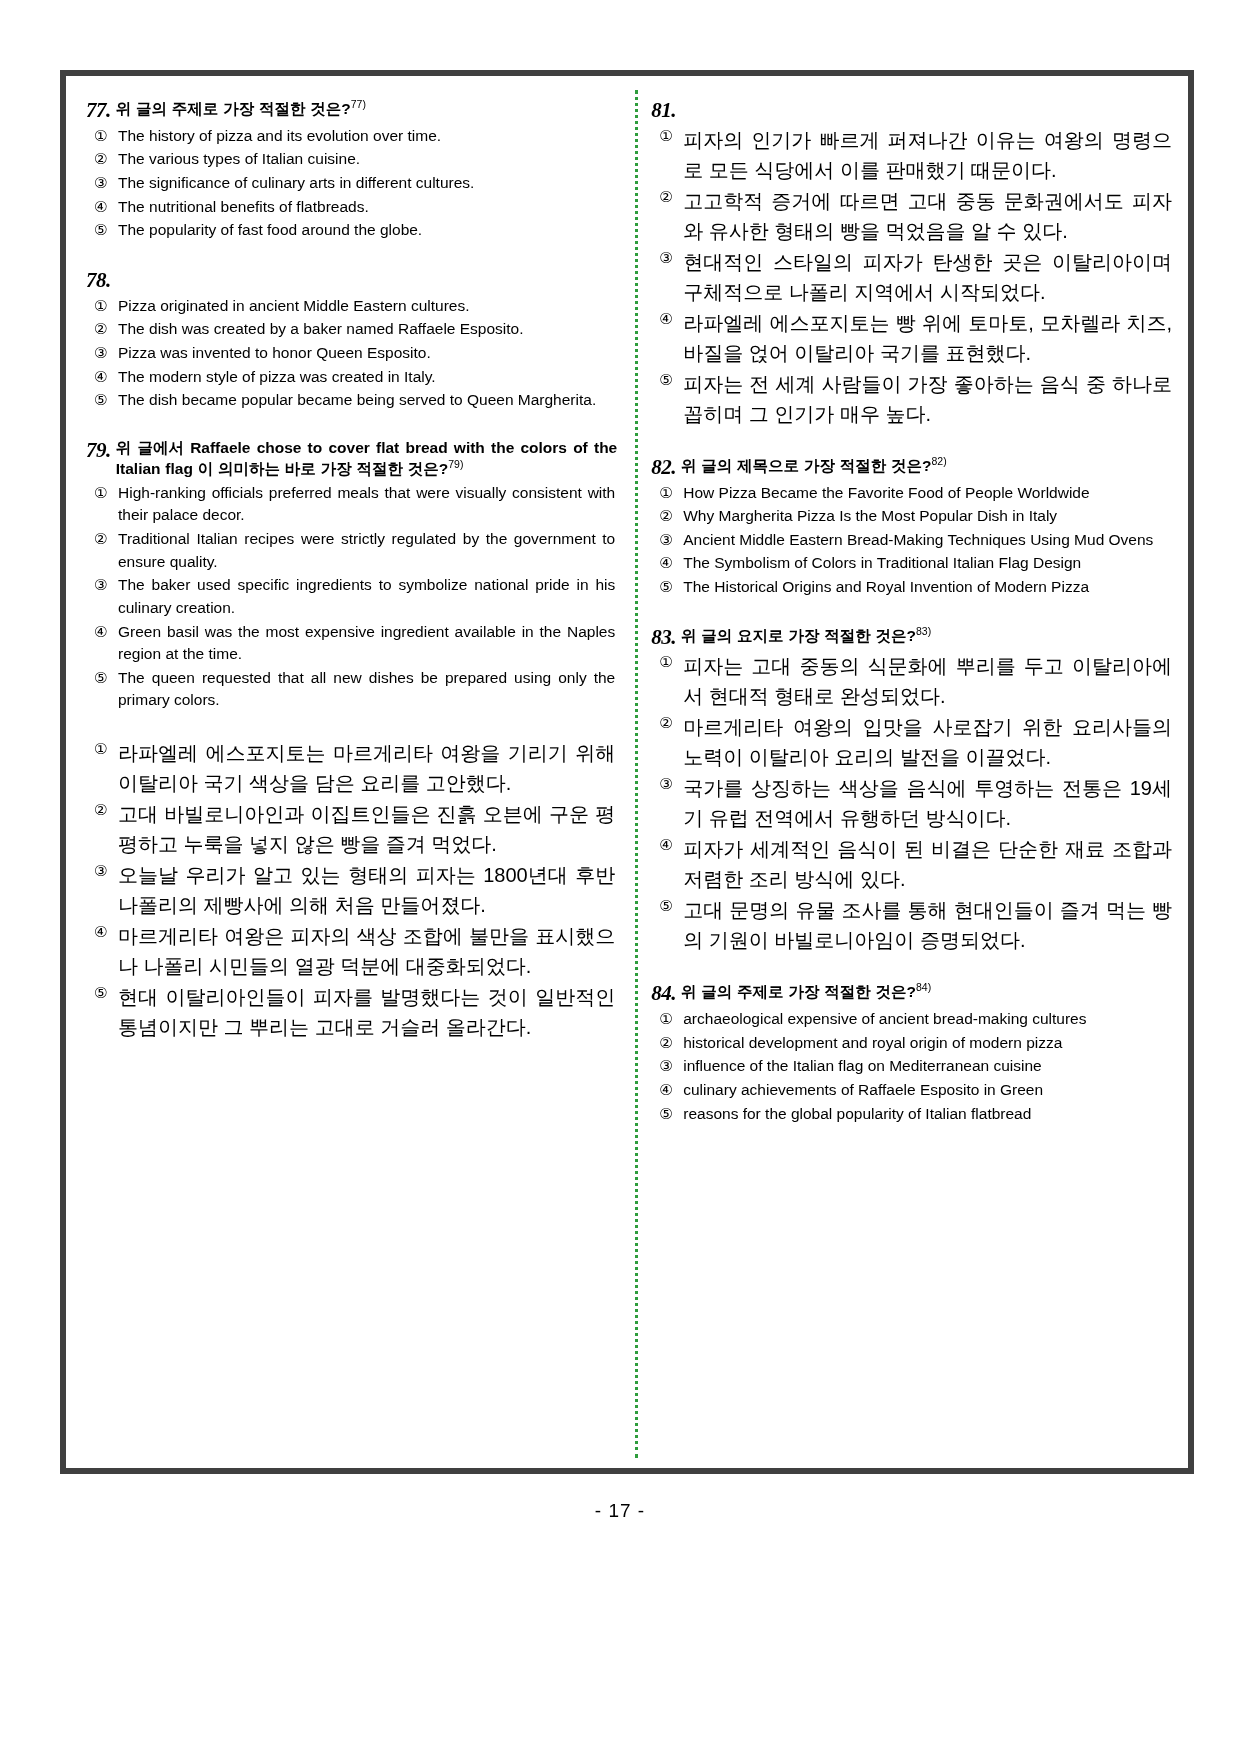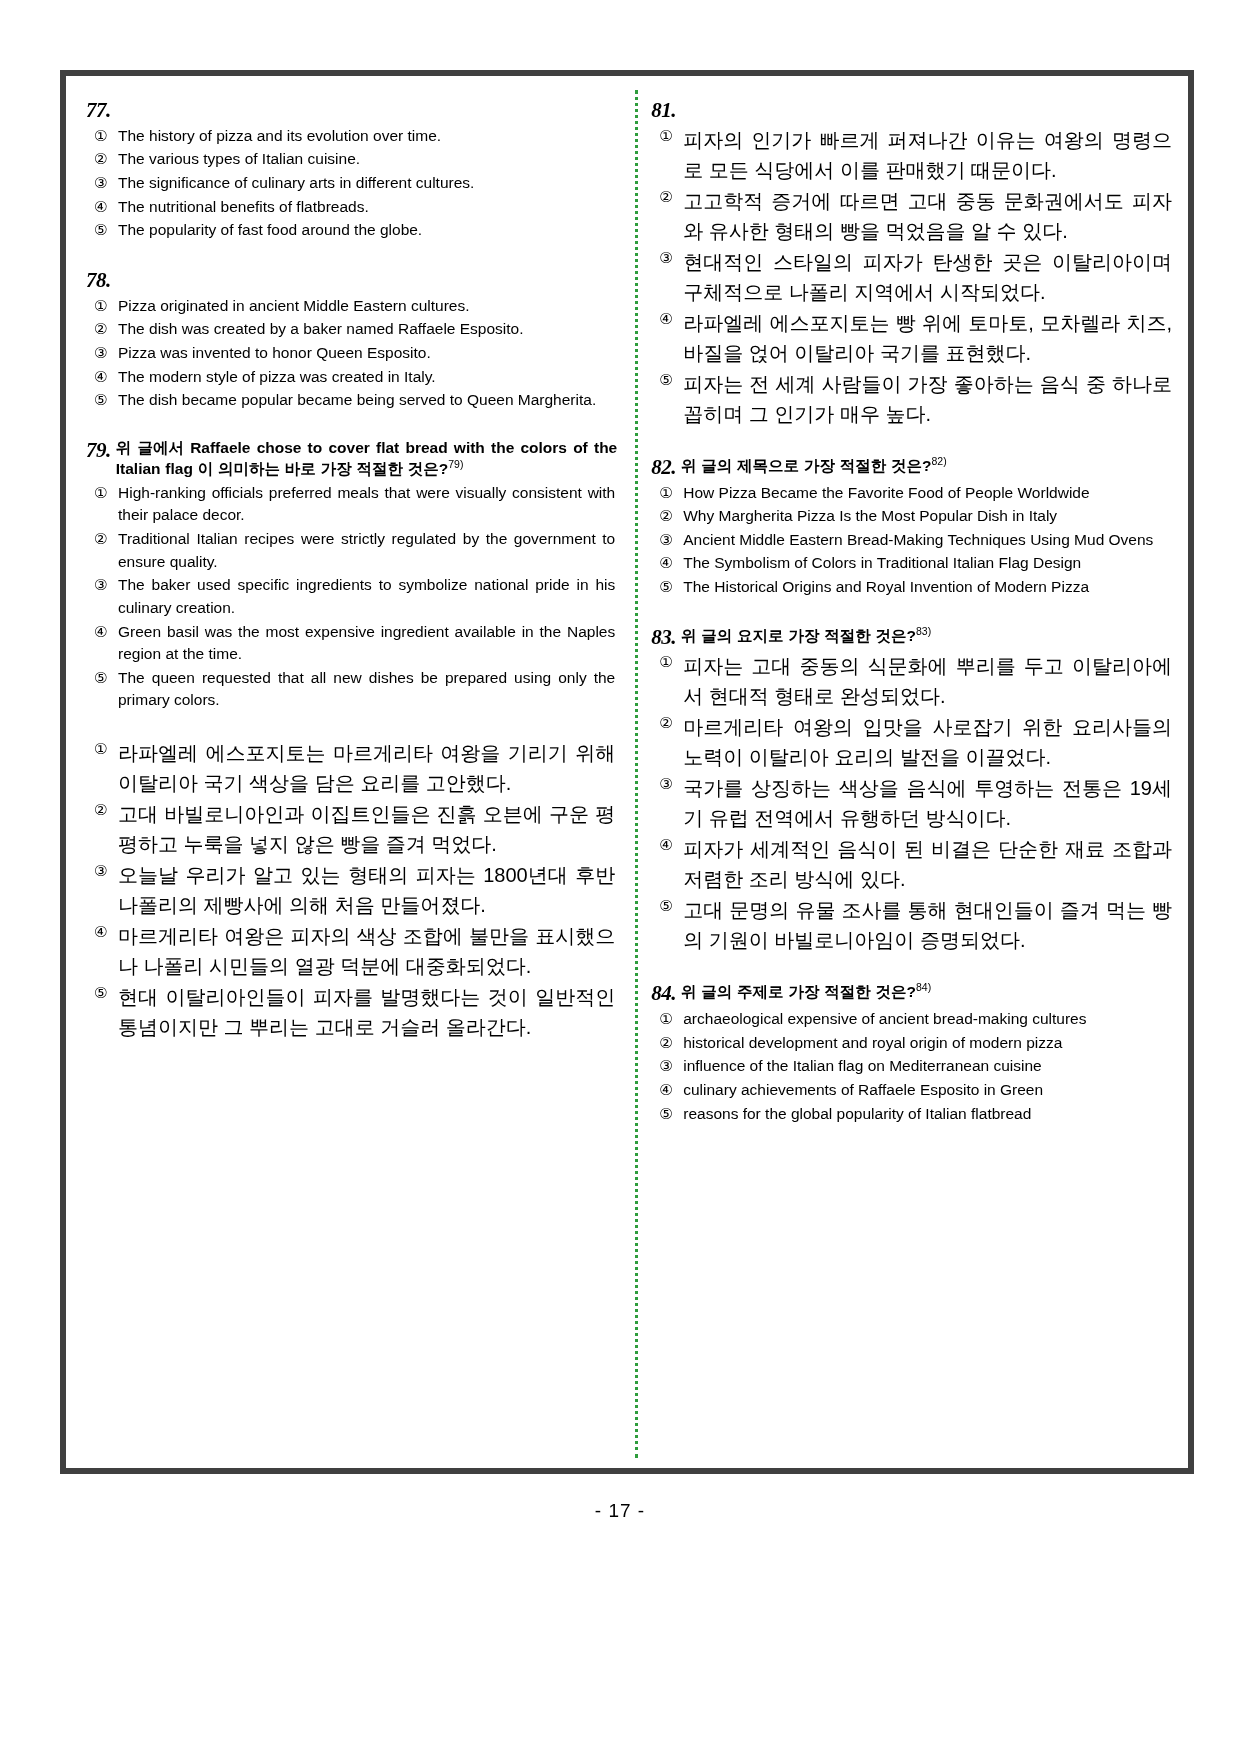--- a/index.html
+++ b/index.html
@@ -135,20 +135,21 @@
 </style>
 </head>
 <body>
 
 <div class="page">
   <div class="columns">
     <div class="col col-left">
         <div class="q">
           <div class="q-head">
             <span class="q-num">77.</span>
+            <span class="q-stem"><span>위 글의 주제로 가장 적절한 것은?</span><span class="sup">77)</span></span>
           </div>
           <ol class="choices">
             <li>
               <span class="ch-mark">①</span>
               <span class="ch-text">The history of pizza and its evolution over time.</span>
             </li>
             <li>
               <span class="ch-mark">②</span>
               <span class="ch-text">The various types of Italian cuisine.</span>
             </li>

